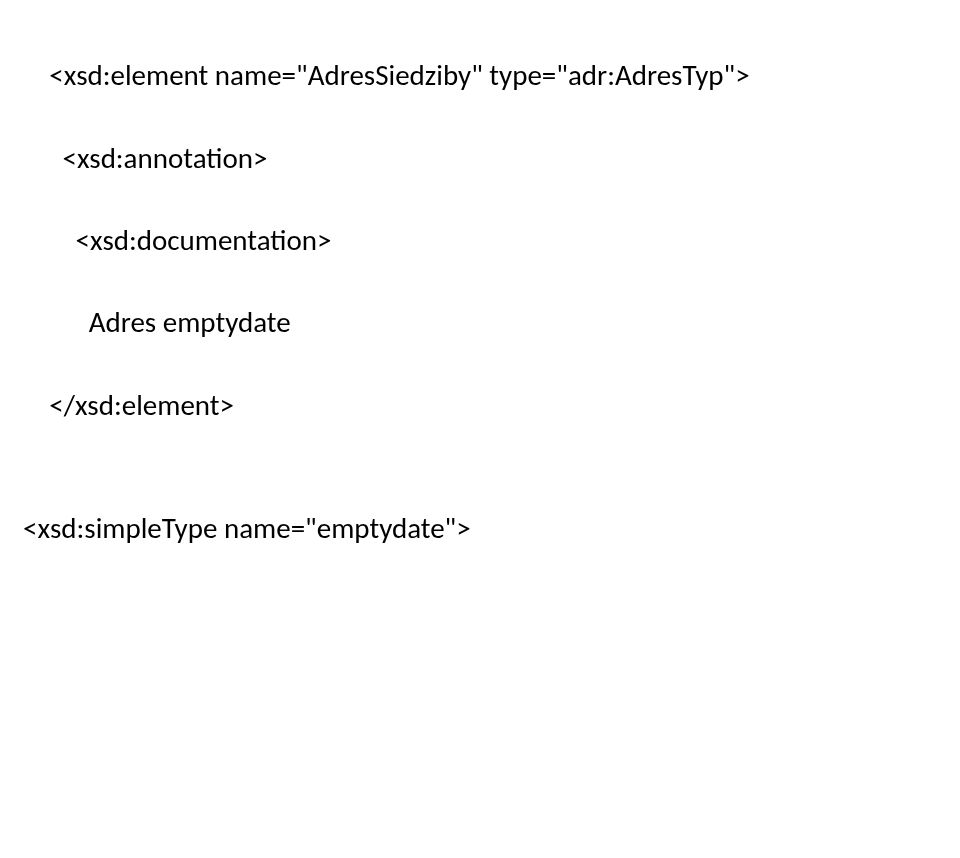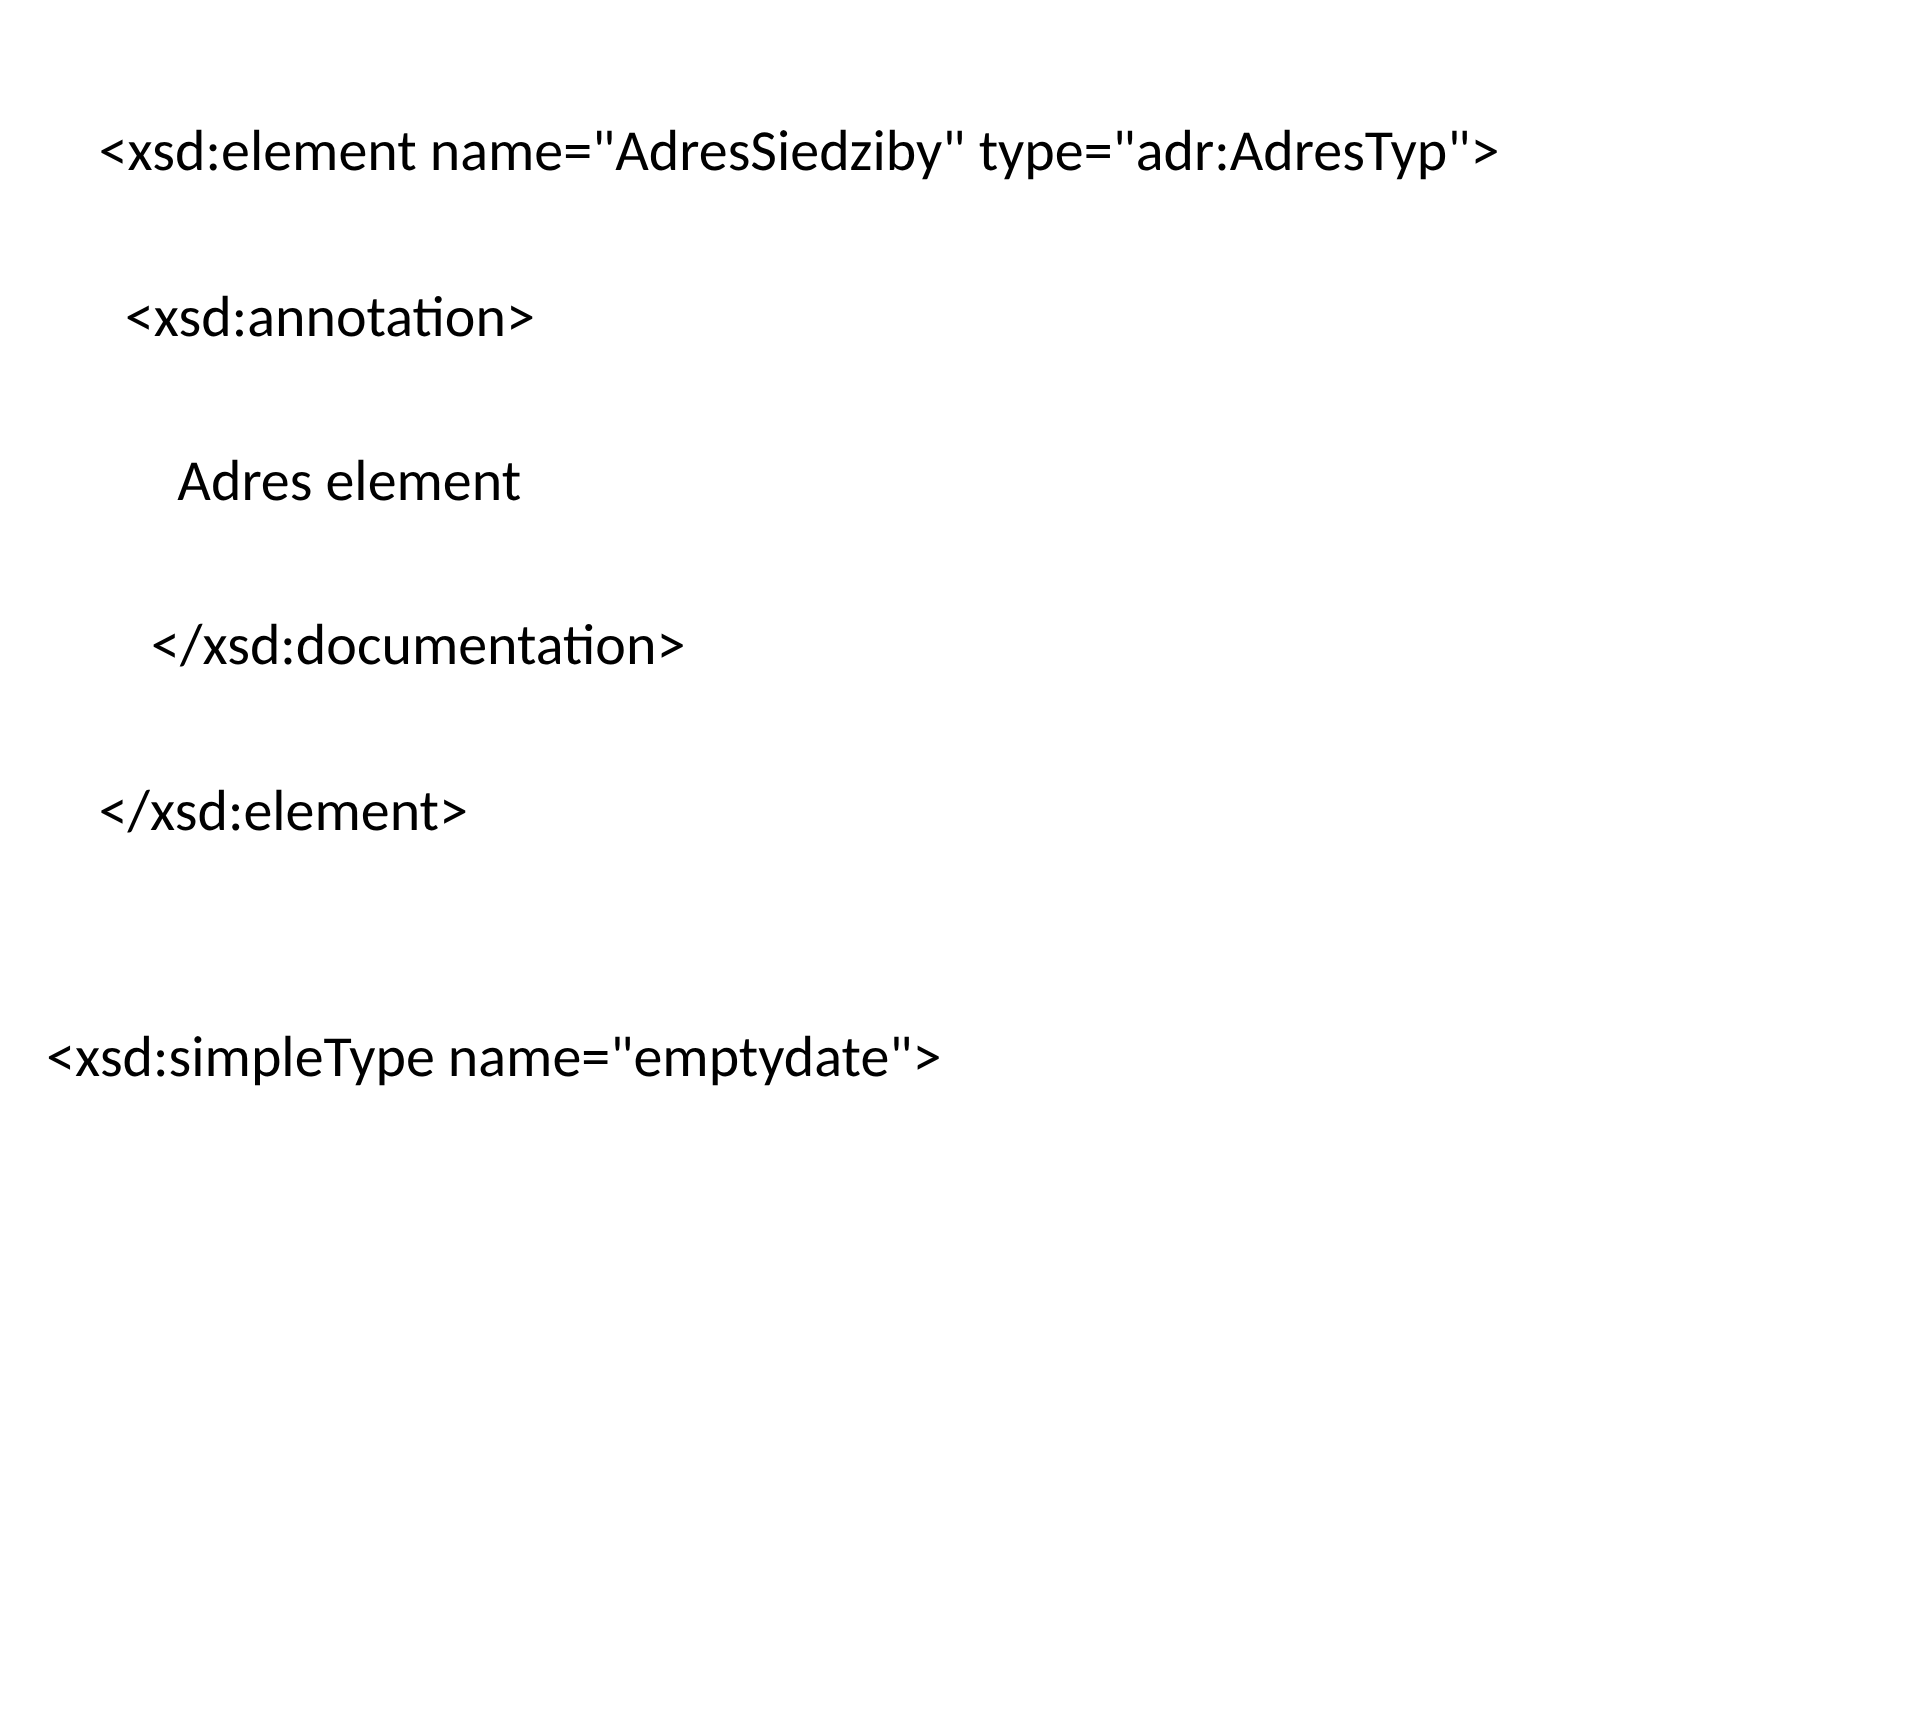--- a/index.html
+++ b/index.html
@@ -19,22 +19,22 @@
   .line {
     display: block;
   }
 </style>
 </head>
 <body>
 
 <div class="page">
 <span class="line">      &lt;xsd:element name="AdresSiedziby" type="adr:AdresTyp"&gt;</span>
 <span class="line">        &lt;xsd:annotation&gt;</span>
-<span class="line">            Adres element</span>
-<span class="line">          &lt;/xsd:documentation&gt;</span>
+<span class="line">          &lt;xsd:documentation&gt;</span>
+<span class="line">            Adres emptydate</span>
 <span class="line">      &lt;/xsd:element&gt;</span>
 <span class="line"></span>
 <span class="line">  &lt;xsd:simpleType name="emptydate"&gt;</span>
 
 
 <span class="line"></span>
 
 
 
 

